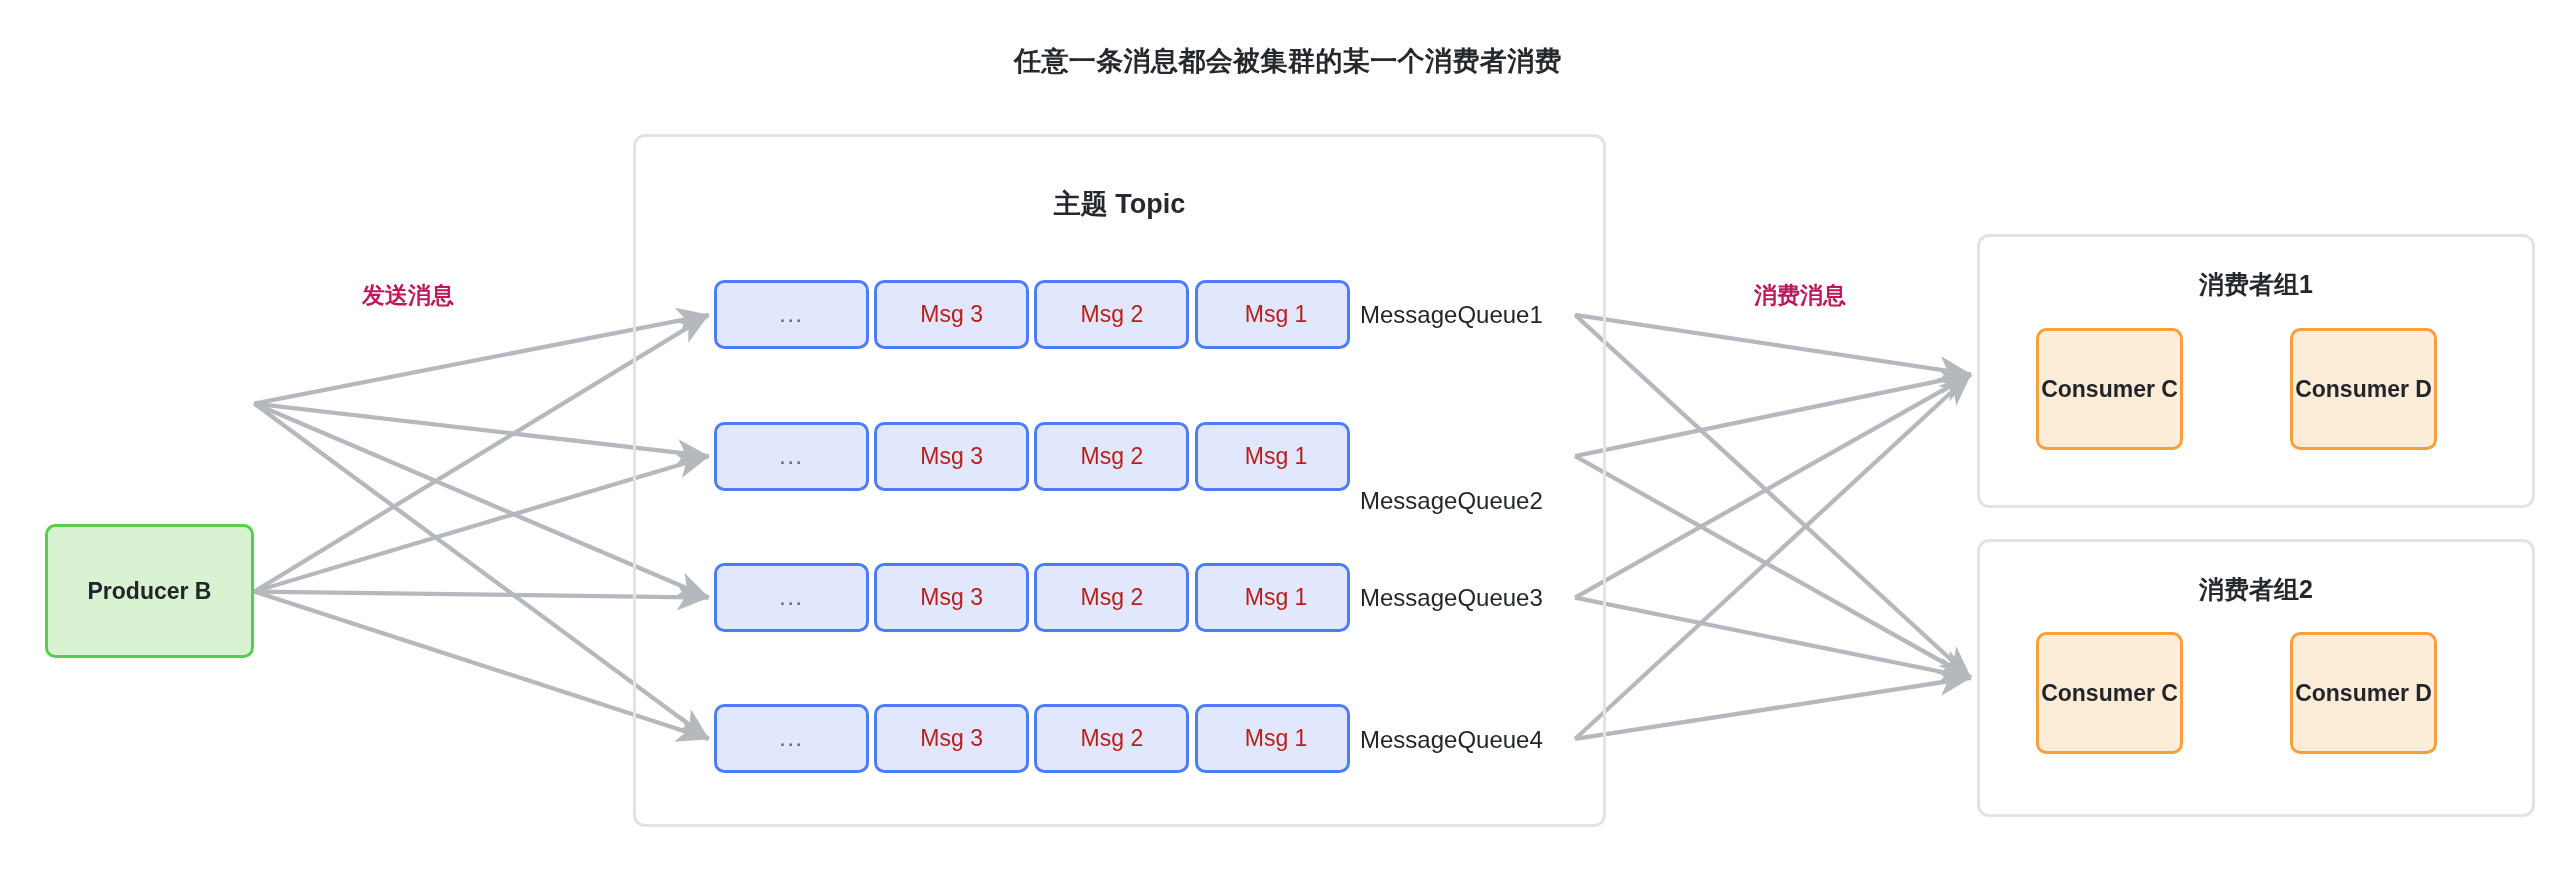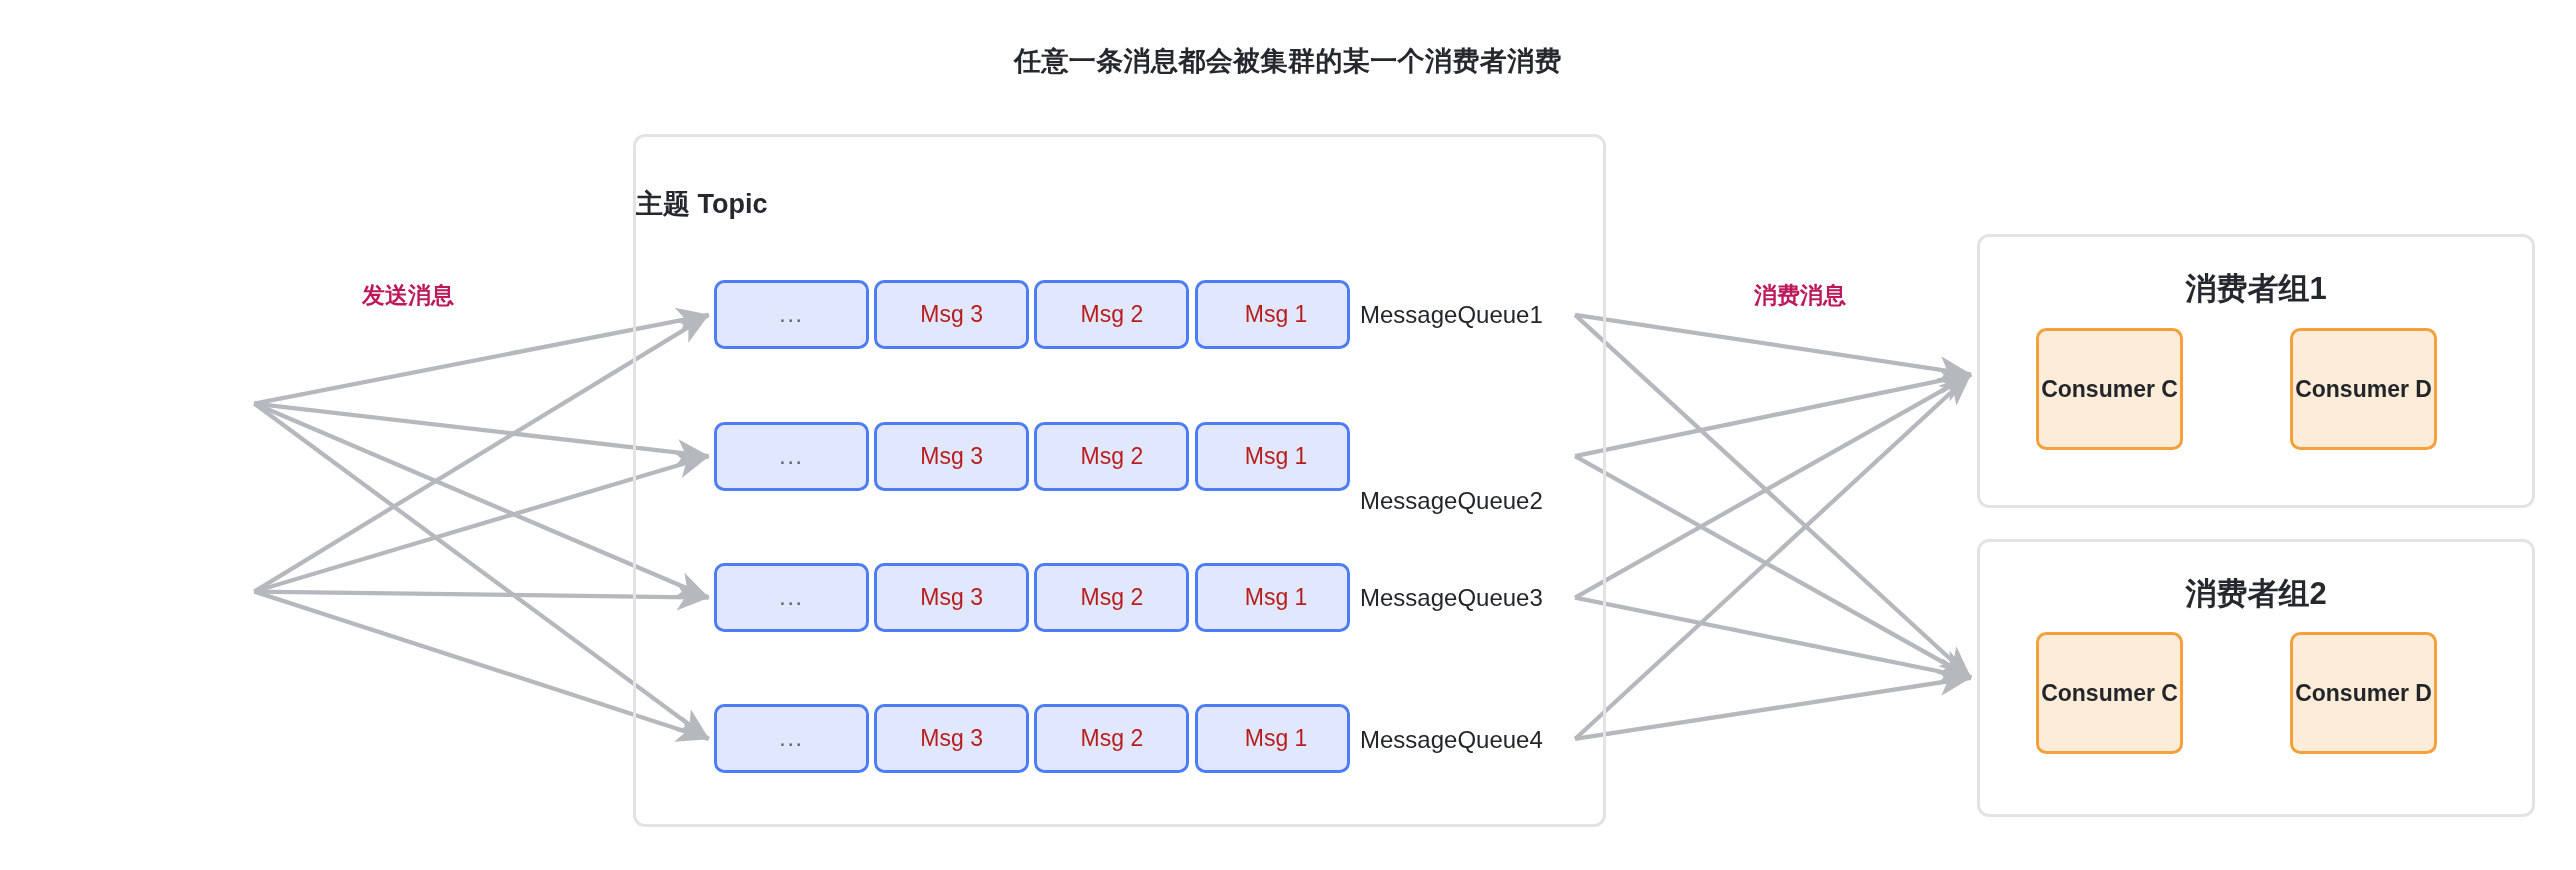--- a/index.html
+++ b/index.html
@@ -74,20 +74,21 @@
     border: 3.4px solid #e3e3e3;
     border-radius: 12px;
     box-sizing: border-box;
     background: transparent;
   }
   .topic-title {
     position: absolute;
     top: 49px;
     left: 0;
     width: 100%;
+    text-align: center;
     font-size: 27px;
     font-weight: bold;
     color: #25282d;
   }
 
   .msg-row {
     position: absolute;
     display: flex;
   }
   .msg-box {
@@ -116,21 +117,21 @@
     border-radius: 12px;
     box-sizing: border-box;
     background: transparent;
   }
   .group-title {
     position: absolute;
     top: 31px;
     left: 0;
     width: 100%;
     text-align: center;
-    font-size: 31px;
+    font-size: 25px;
     font-weight: bold;
     color: #25282d;
   }
   .consumer {
     position: absolute;
     background: #fcecd8;
     border: 3.4px solid #f5a03c;
     border-radius: 10.3px;
     box-sizing: border-box;
     display: flex;
@@ -175,20 +176,23 @@
       <path d="M1827,857 L2286,434"></path>
       <path d="M1827,857 L2286,786"></path>
     </g>
   </svg>
 
   <div class="title">任意一条消息都会被集群的某一个消费者消费</div>
 
   <div class="label" style="left:362px; top:280px;">发送消息</div>
   <div class="label" style="left:1754px; top:280px;">消费消息</div>
 
+  <div class="producer" style="left:45px; top:524px; width:209px; height:134px;">
+    <span>Producer B</span>
+  </div>
 
   <div class="topic-box" style="left:633px; top:134px; width:973px; height:693px;">
     <div class="topic-title">主题 Topic</div>
   </div>
 
   <div class="msg-row" style="left:714px; top:280px;">
     <div class="msg-box ellipsis">...</div>
     <div class="msg-box">Msg 3</div>
     <div class="msg-box">Msg 2</div>
     <div class="msg-box">Msg 1</div>

